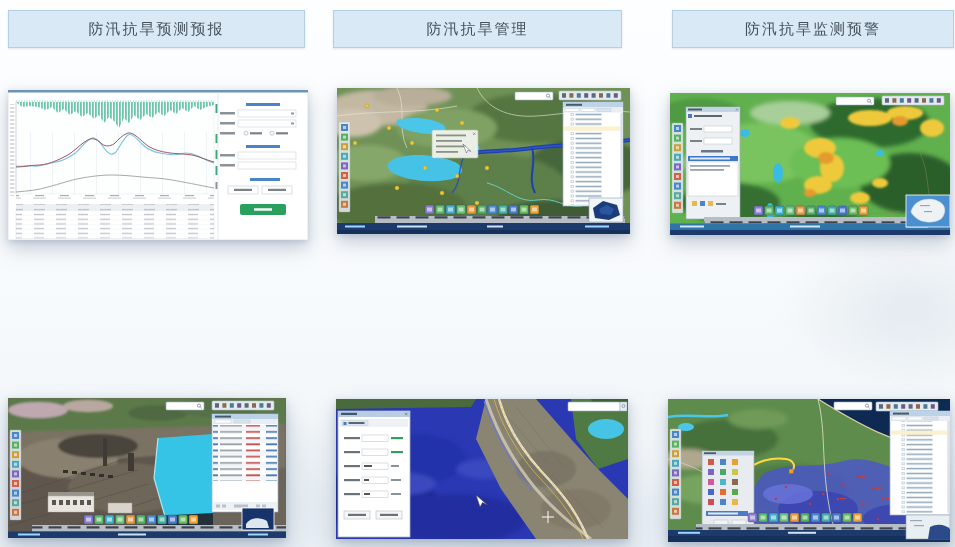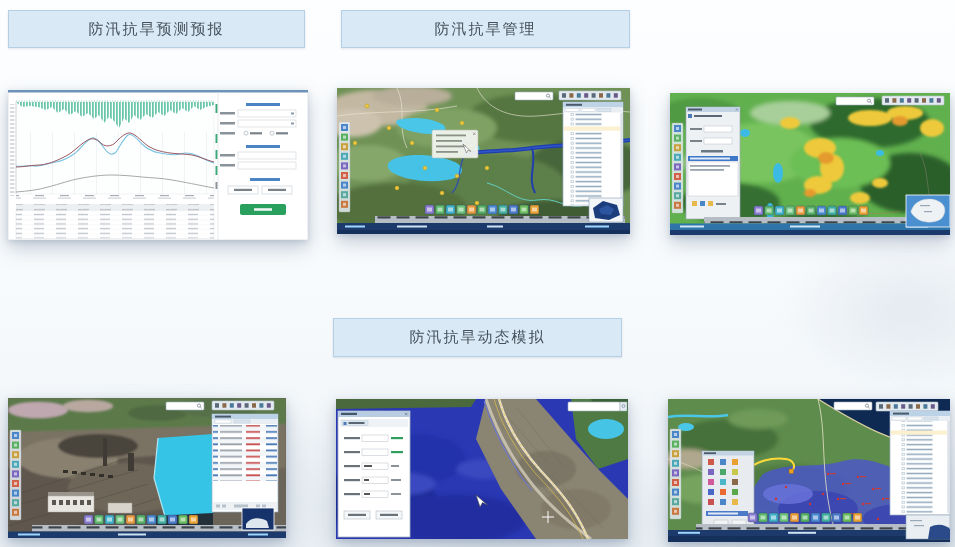--- a/index.html
+++ b/index.html
@@ -133,25 +133,25 @@
 
 <div class="stage">
   <div class="cloud c1"></div>
   <div class="cloud c2"></div>
   <div class="cloud c3"></div>
   <div class="cloud c4"></div>
 
   <div class="title-box" style="left:8px;top:10px;width:295px;height:36px">
       <span>防汛抗旱预测预报</span>
     </div>
-  <div class="title-box" style="left:341px;top:10px;width:287px;height:36px">
+  <div class="title-box" style="left:333px;top:10px;width:287px;height:36px">
       <span>防汛抗旱管理</span>
     </div>
-  <div class="title-box" style="left:333px;top:318px;width:287px;height:37px">
-      <span>防汛抗旱动态模拟</span>
+  <div class="title-box" style="left:672px;top:10px;width:280px;height:36px">
+      <span>防汛抗旱监测预警</span>
     </div>
 
   <div class="thumb" style="left:8px;top:90px;width:300px;height:150px">
   <svg viewBox="0 0 300 150" width="300" height="150">
     <rect width="300" height="150" fill="#ffffff" stroke="#dfe4e8"></rect>
     <rect width="300" height="2.5" fill="#6d93b8"></rect>
     <g>
       <rect x="8" y="12" width="198" height="92" fill="#fdfefe" stroke="#e8ecef" stroke-width="0.6"></rect>
       <rect x="8" y="42" width="198" height="62" fill="url(#vgrid)"></rect>
       <line x1="8" y1="11" x2="206" y2="11" stroke="#8ec9b4" stroke-width="1" stroke-dasharray="1,1.6"></line>

